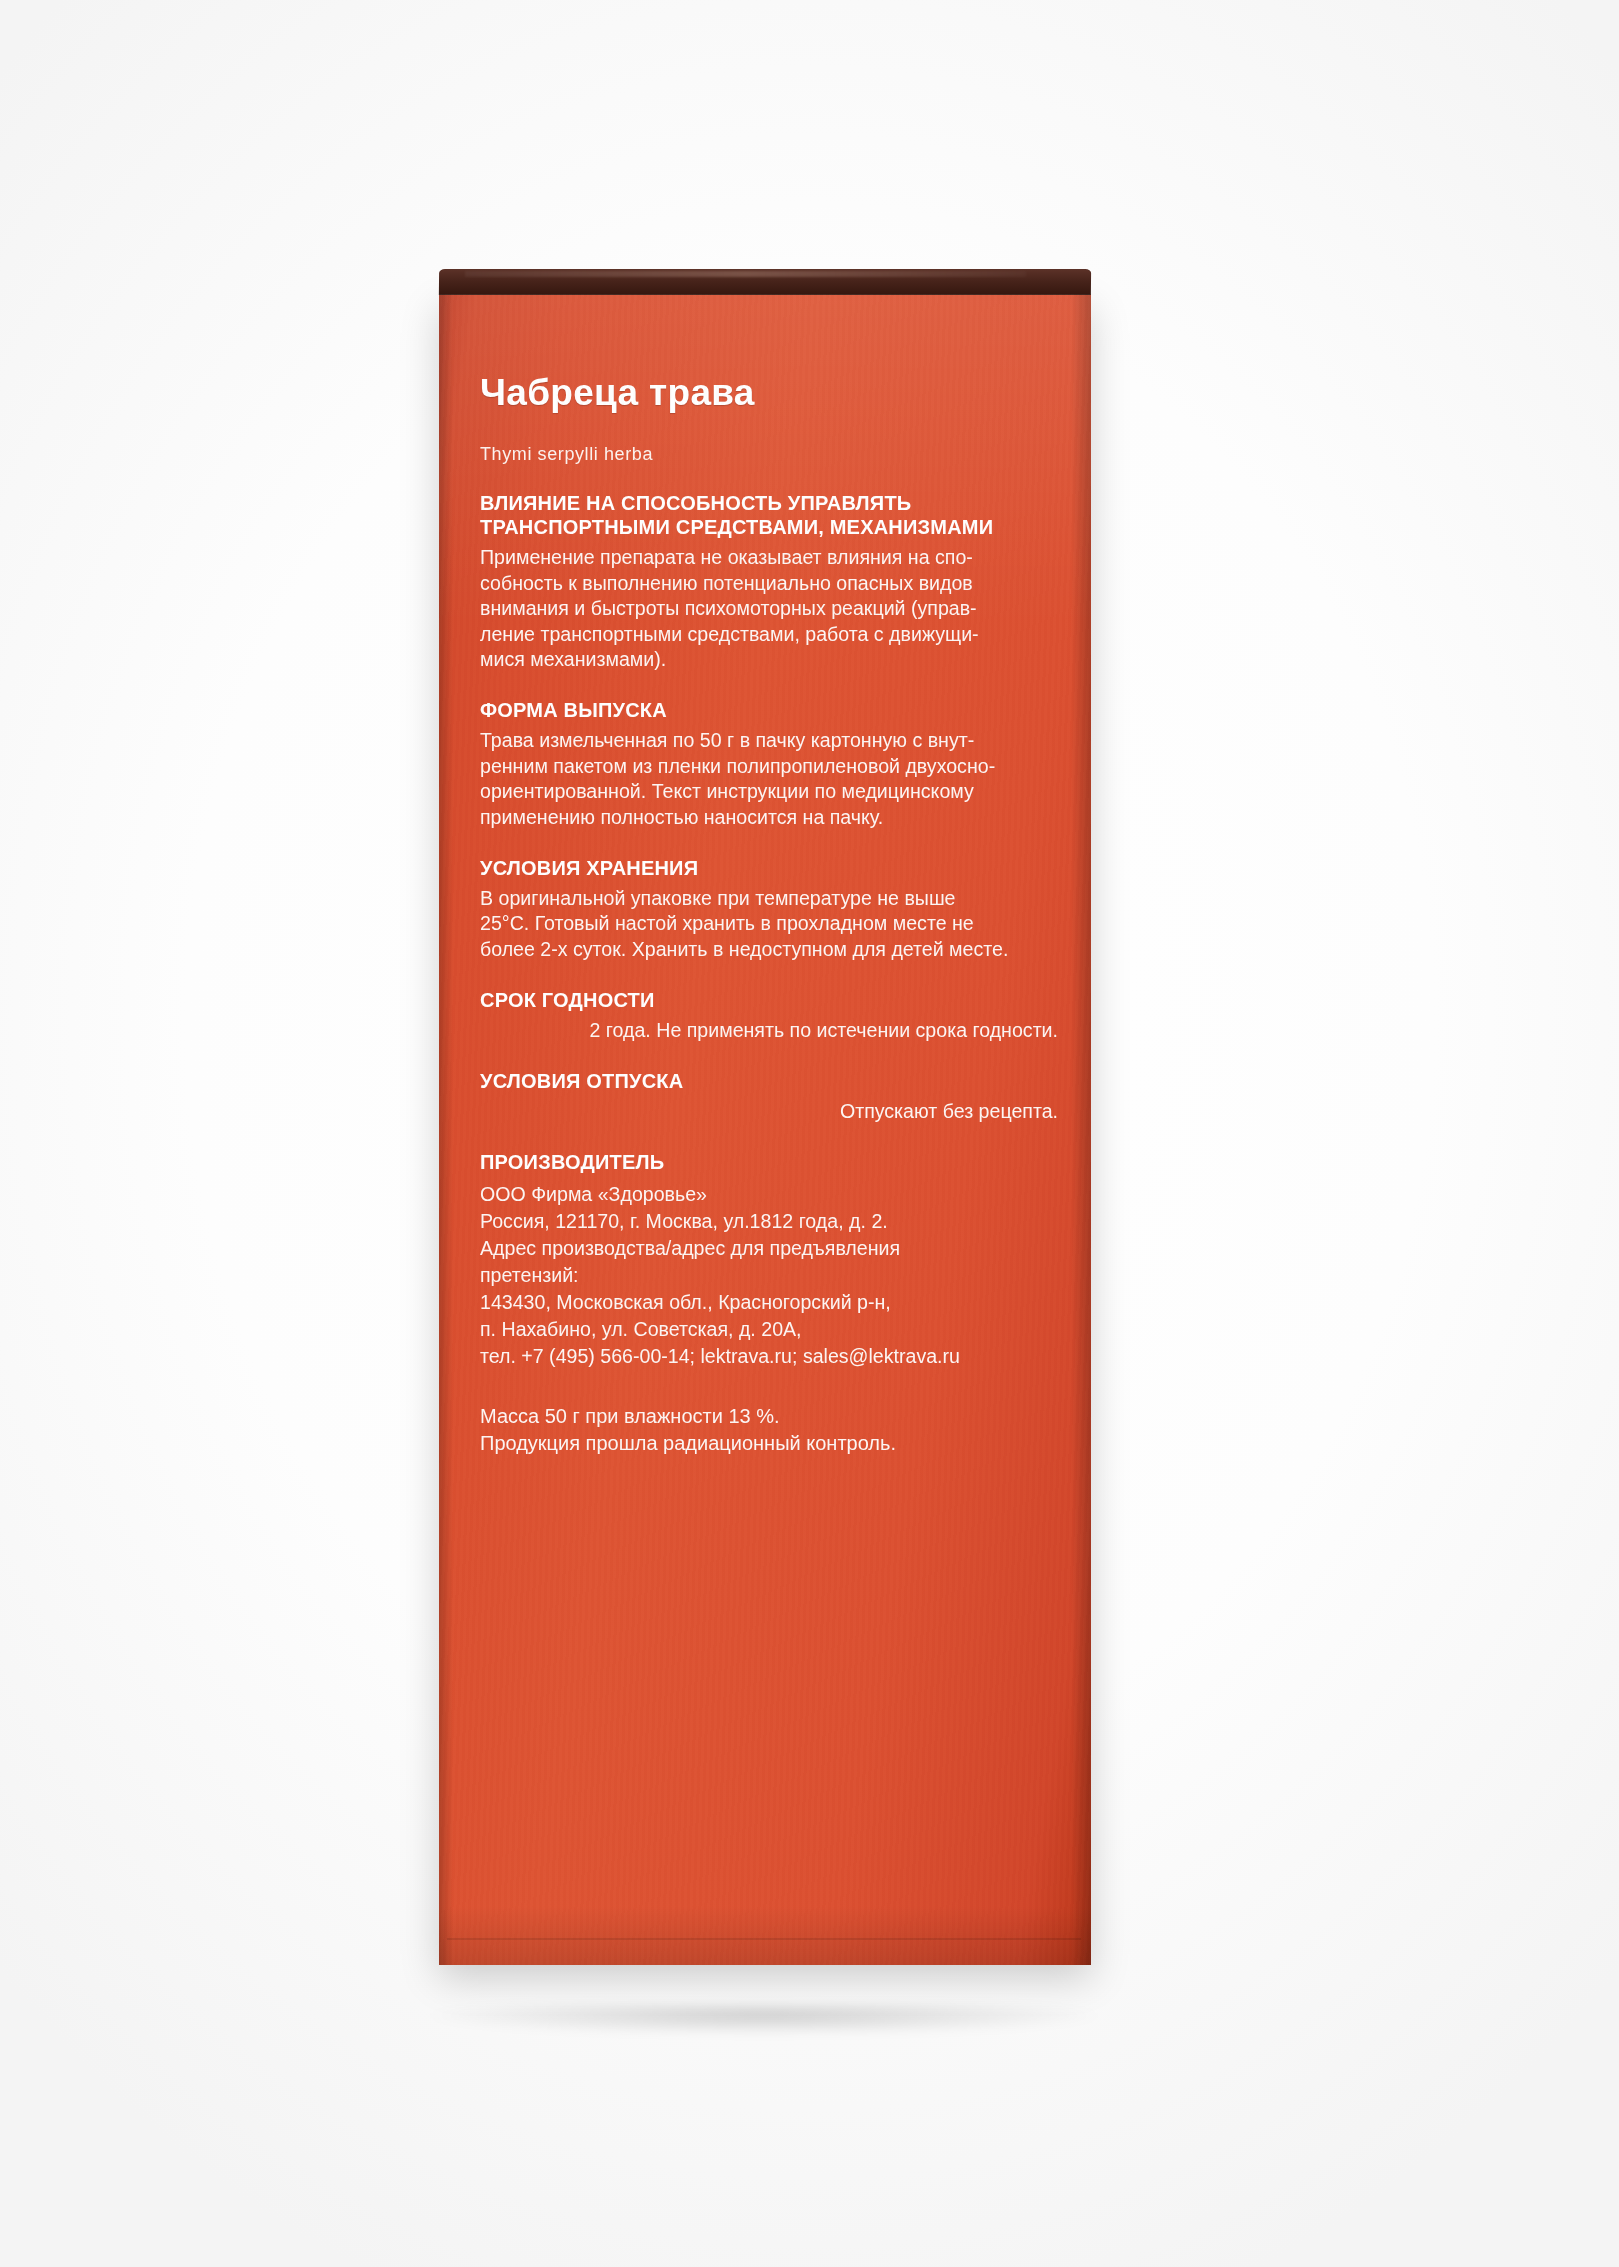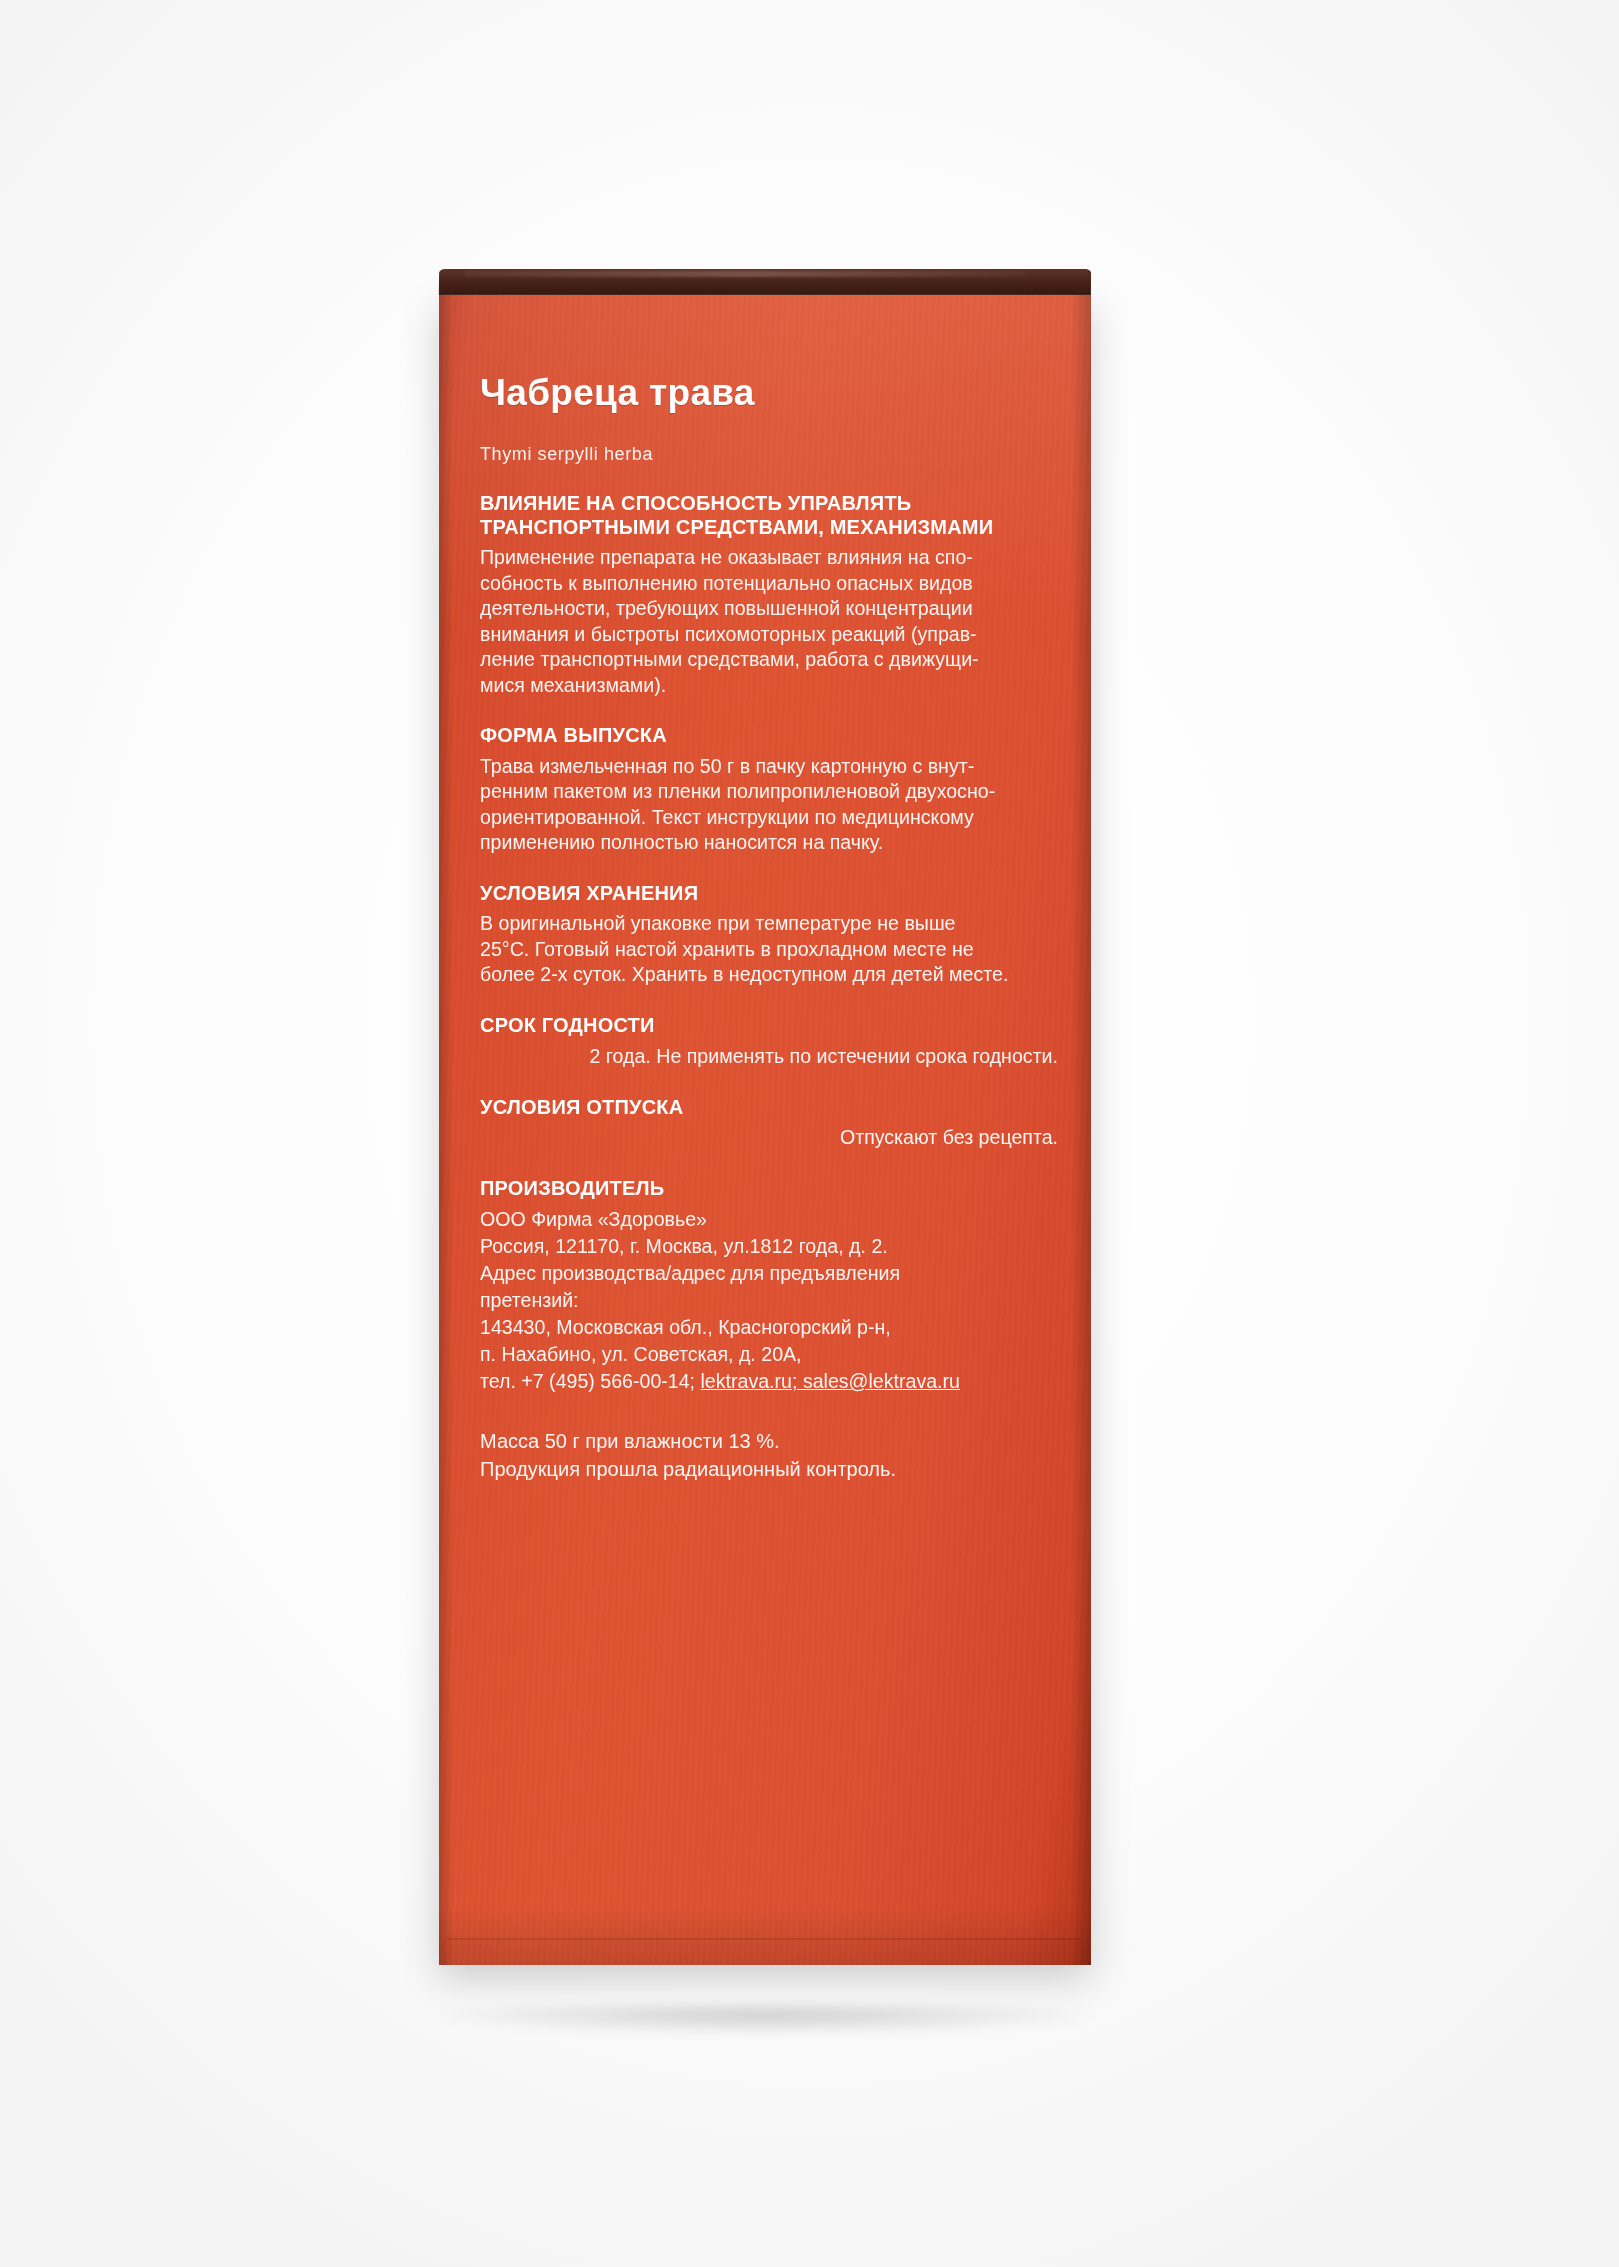--- a/index.html
+++ b/index.html
@@ -148,21 +148,20 @@
   }
 
   .mfr-lines {
     margin-top: 5.9px;
     font-size: 19.6px;
     line-height: 1.38;
     color: #fdf6f4;
   }
   .mfr-lines .line { display: block; }
   .link {
-    text-decoration: underline;
     color: #fdf6f4;
   }
   .footer-lines {
     margin-top: 33px;
     font-size: 20px;
     line-height: 1.38;
     color: #fdf6f4;
   }
   .footer-lines .line { display: block; }
 
@@ -202,21 +201,20 @@
     <div class="brand-latin">Thymi serpylli herba</div>
 
     <div class="sec">
       <div class="sec-head">
         <span class="line">ВЛИЯНИЕ НА СПОСОБНОСТЬ УПРАВЛЯТЬ</span>
         <span class="line">ТРАНСПОРТНЫМИ СРЕДСТВАМИ, МЕХАНИЗМАМИ</span>
       </div>
       <div class="sec-body">
         <span class="line">Применение препарата не оказывает влияния на спо-</span>
         <span class="line">собность к выполнению потенциально опасных видов</span>
-        <span class="line">деятельности, требующих повышенной концентрации</span>
         <span class="line">внимания и быстроты психомоторных реакций (управ-</span>
         <span class="line">ление транспортными средствами, работа с движущи-</span>
         <span class="line">мися механизмами).</span>
       </div>
     </div>
 
     <div class="sec">
       <div class="sec-head">
         <span class="line">ФОРМА ВЫПУСКА</span>
       </div>

